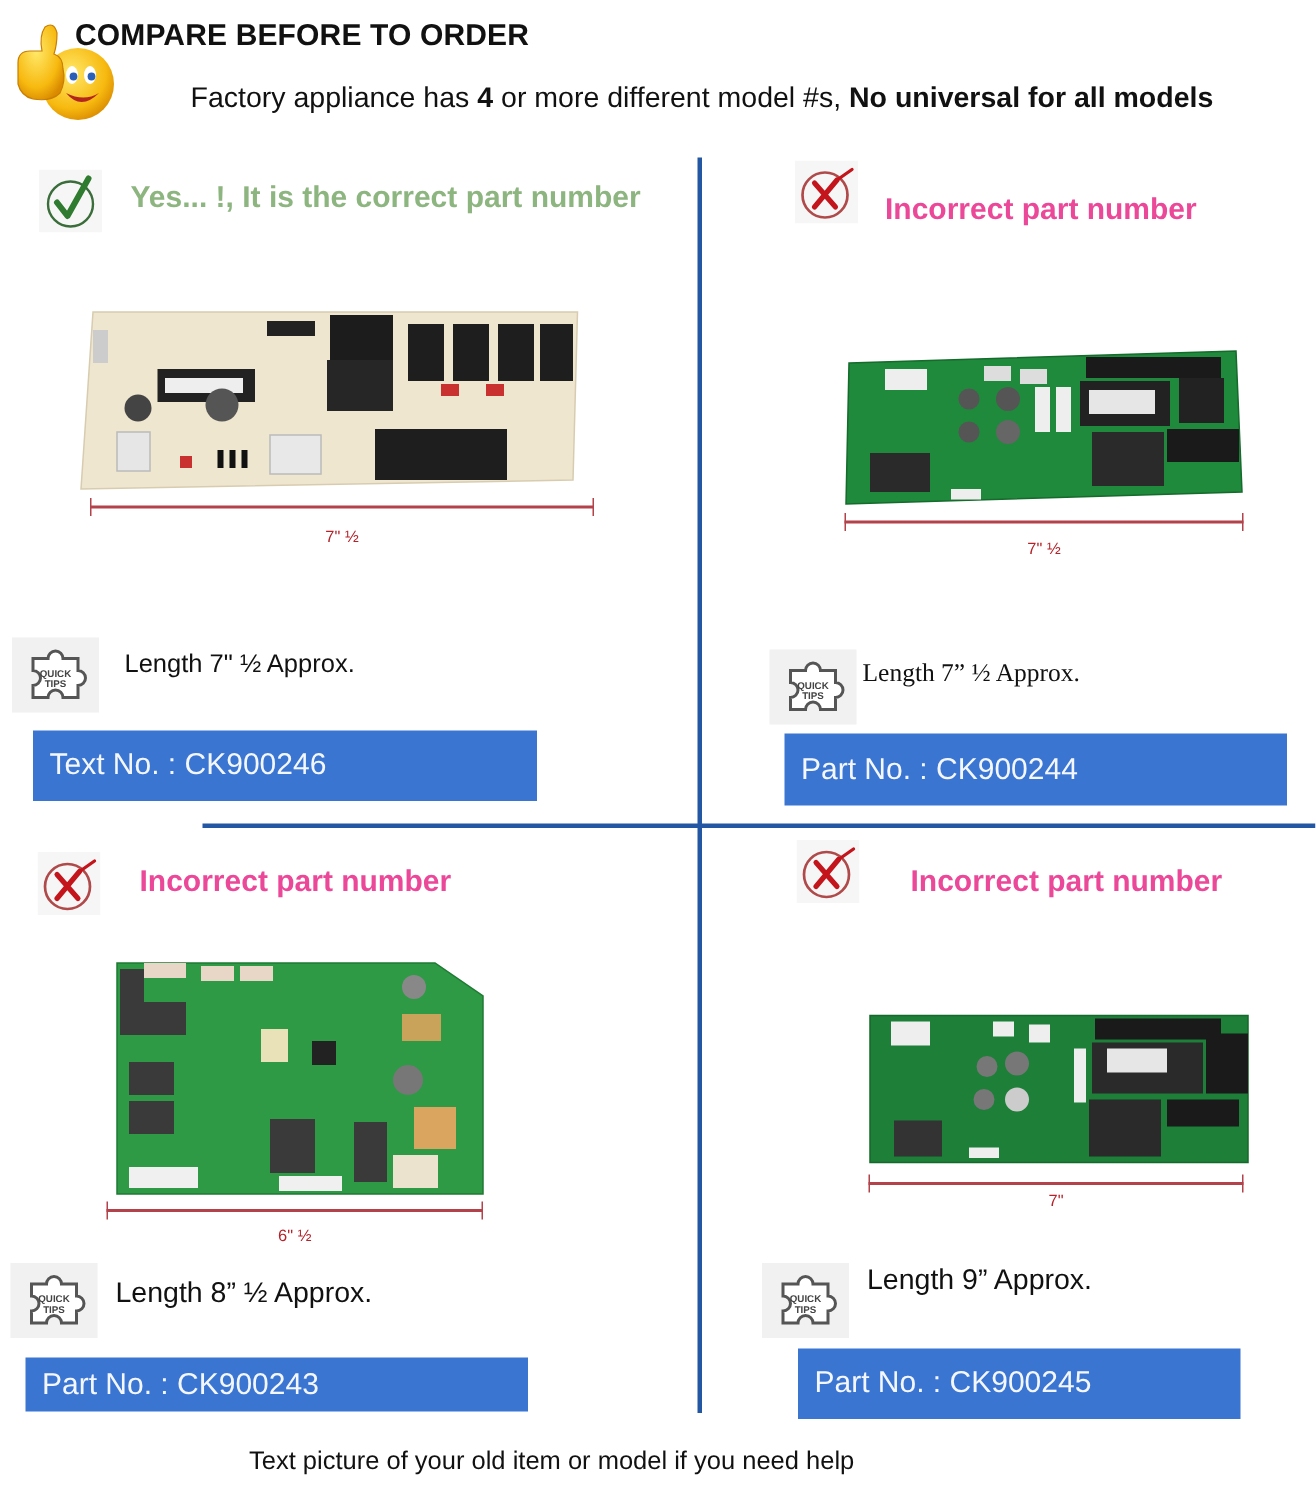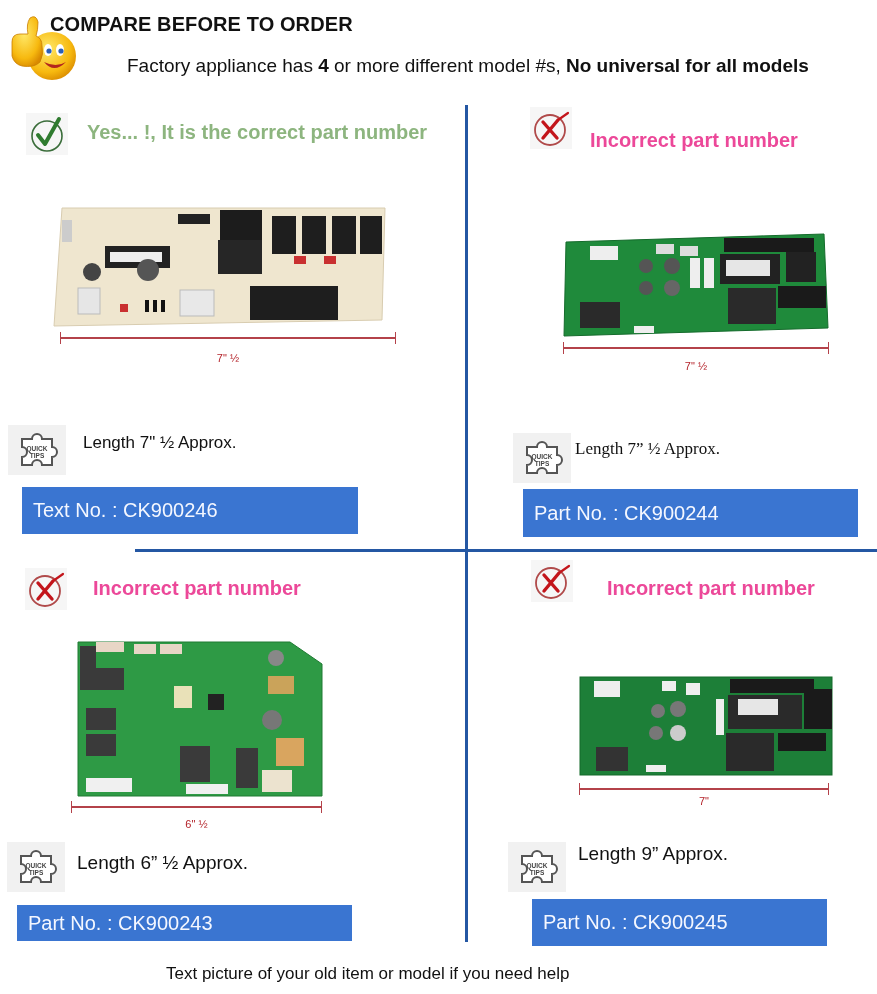--- a/index.html
+++ b/index.html
@@ -186,21 +186,21 @@
   </svg>
   <div class="abs measure" style="left:71px;top:806px;width:251px;"></div>
   <div class="abs measure-label" style="left:71px;top:818px;width:251px;">6" ½</div>
 
   <svg class="abs tips-icon" style="left:7px;top:842px;" viewBox="0 0 58 50">
     <rect width="58" height="50" fill="#f1f1f1"></rect>
     <path d="M14 14 H24 A5 5 0 1 1 34 14 H44 V22 A5 5 0 1 1 44 32 V40 H34 A5 5 0 1 0 24 40 H14 V32 A5 5 0 1 0 14 22 Z" fill="#fff" stroke="#555" stroke-width="2"></path>
     <text x="29" y="26" font-size="6.5" font-weight="bold" text-anchor="middle" fill="#444" font-family="Liberation Sans, sans-serif">QUICK</text>
     <text x="29" y="33" font-size="6.5" font-weight="bold" text-anchor="middle" fill="#444" font-family="Liberation Sans, sans-serif">TIPS</text>
   </svg>
-  <div class="abs length" style="left:77px;top:852px;font-size:19px;">Length 6” ½ Approx.</div>
+  <div class="abs length" style="left:77px;top:852px;font-size:19px;">Length 8” ½ Approx.</div>
   <div class="abs partbox" style="left:17px;top:905px;width:335px;height:36px;">Part No. :  CK900243</div>
 </section>
 
 <section>
   <svg class="abs status-icon" style="left:531px;top:560px;" viewBox="0 0 42 42">
     <rect width="42" height="42" fill="#f6f6f6"></rect>
     <circle cx="20" cy="23" r="15" fill="none" stroke="#b04a4a" stroke-width="1.8"></circle>
     <path d="M13 15 L27 31 M28 13 L13 31" stroke="#c3151b" stroke-width="3.4" stroke-linecap="round"></path>
     <path d="M28 13 L38 6" stroke="#c3151b" stroke-width="2.2" stroke-linecap="round"></path>
   </svg>

